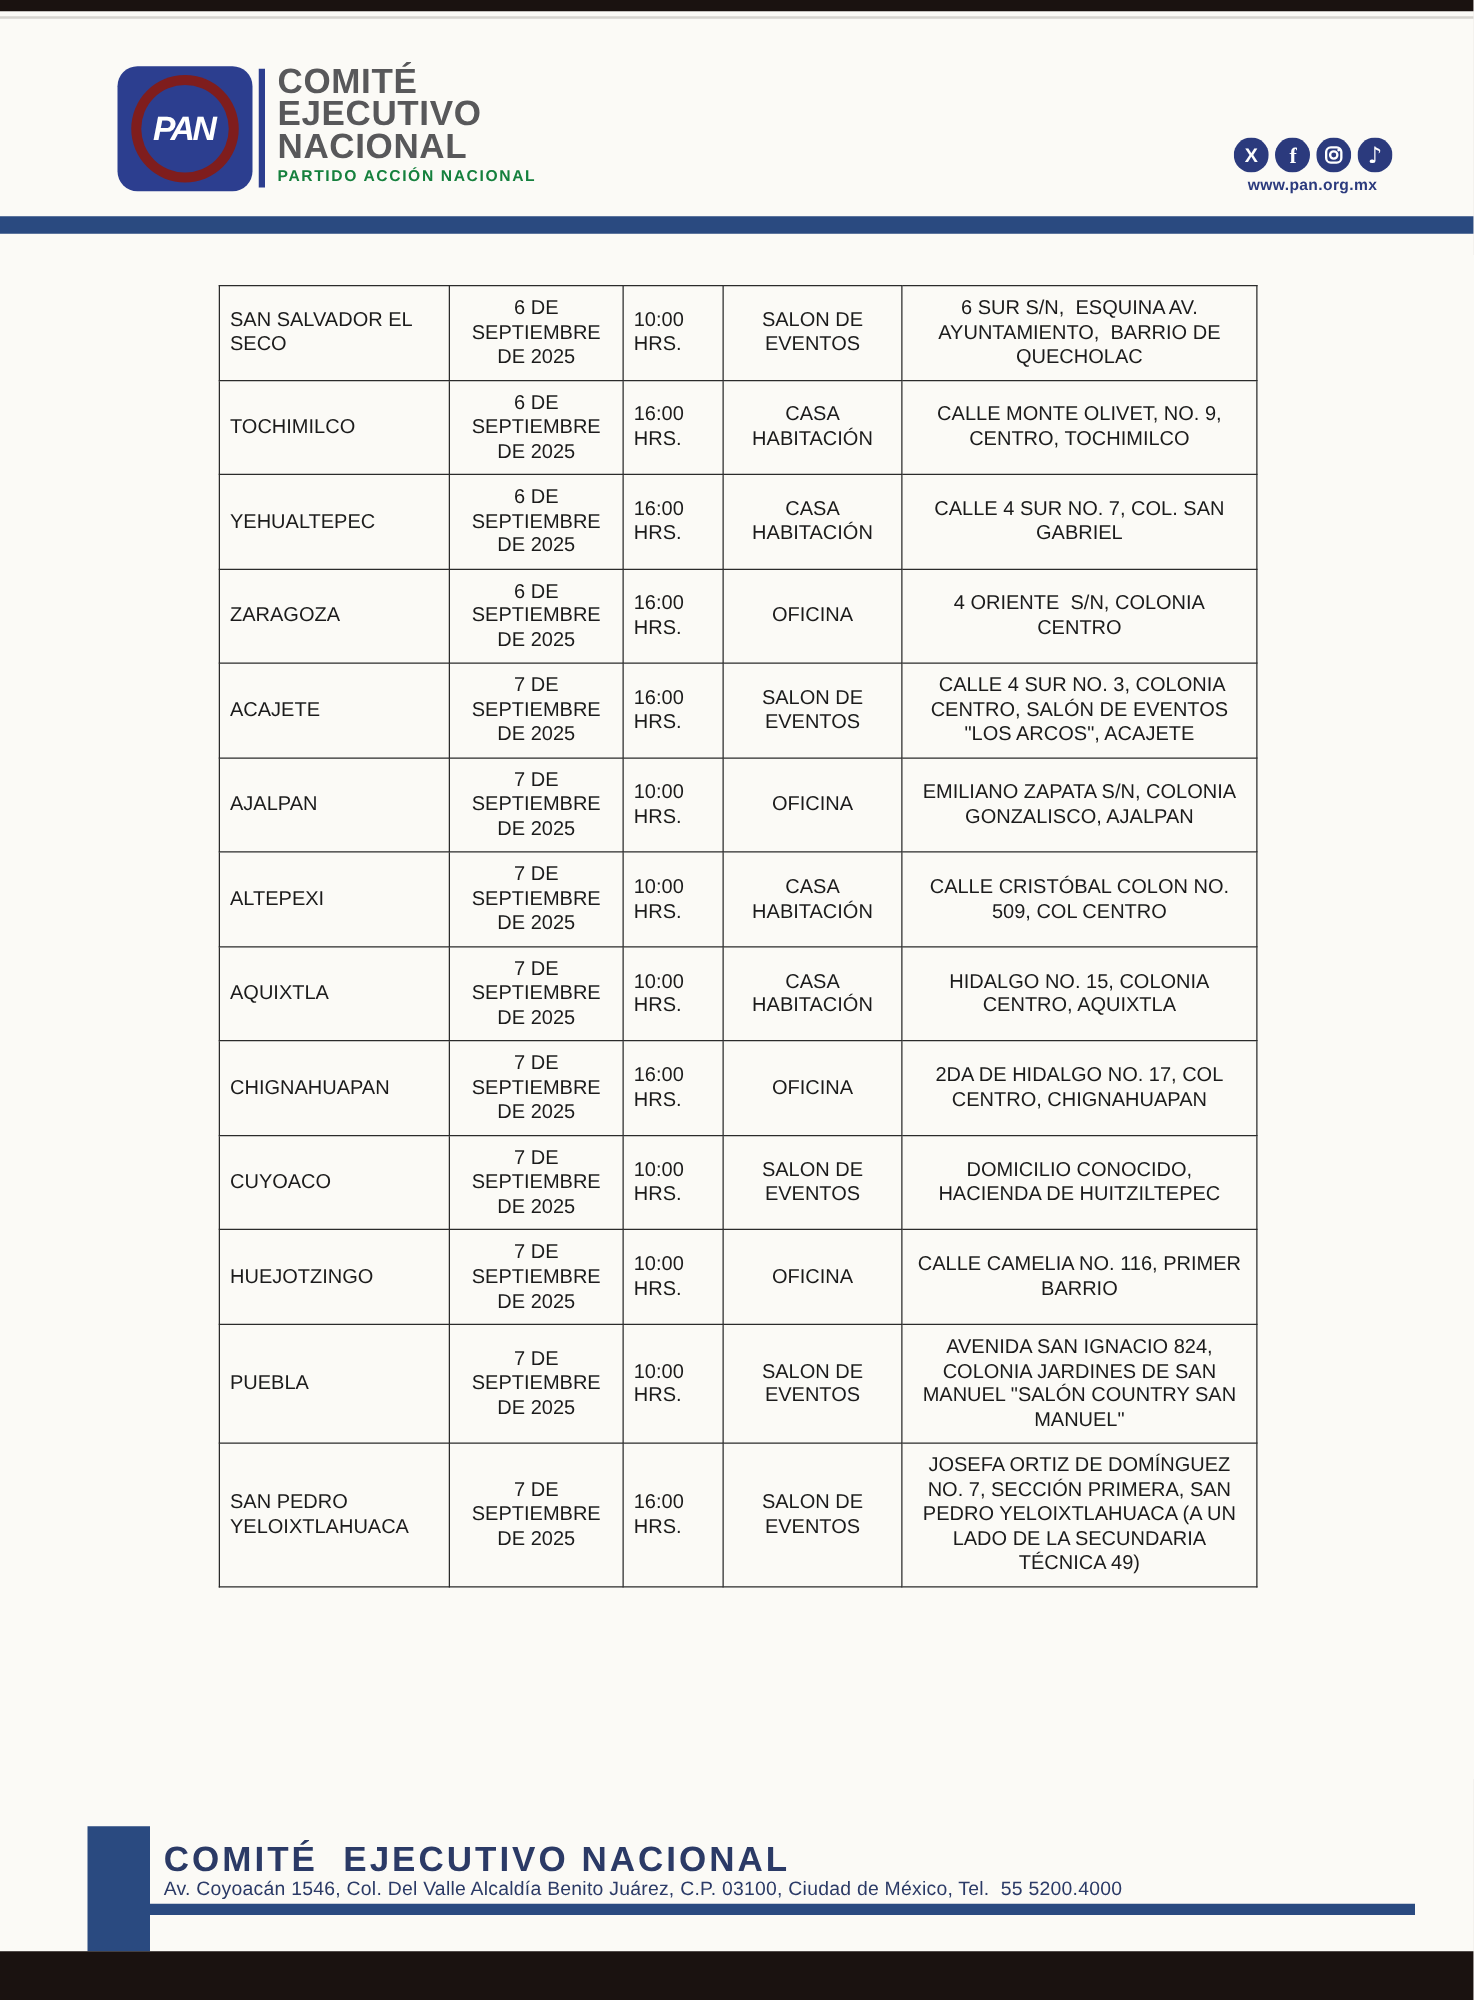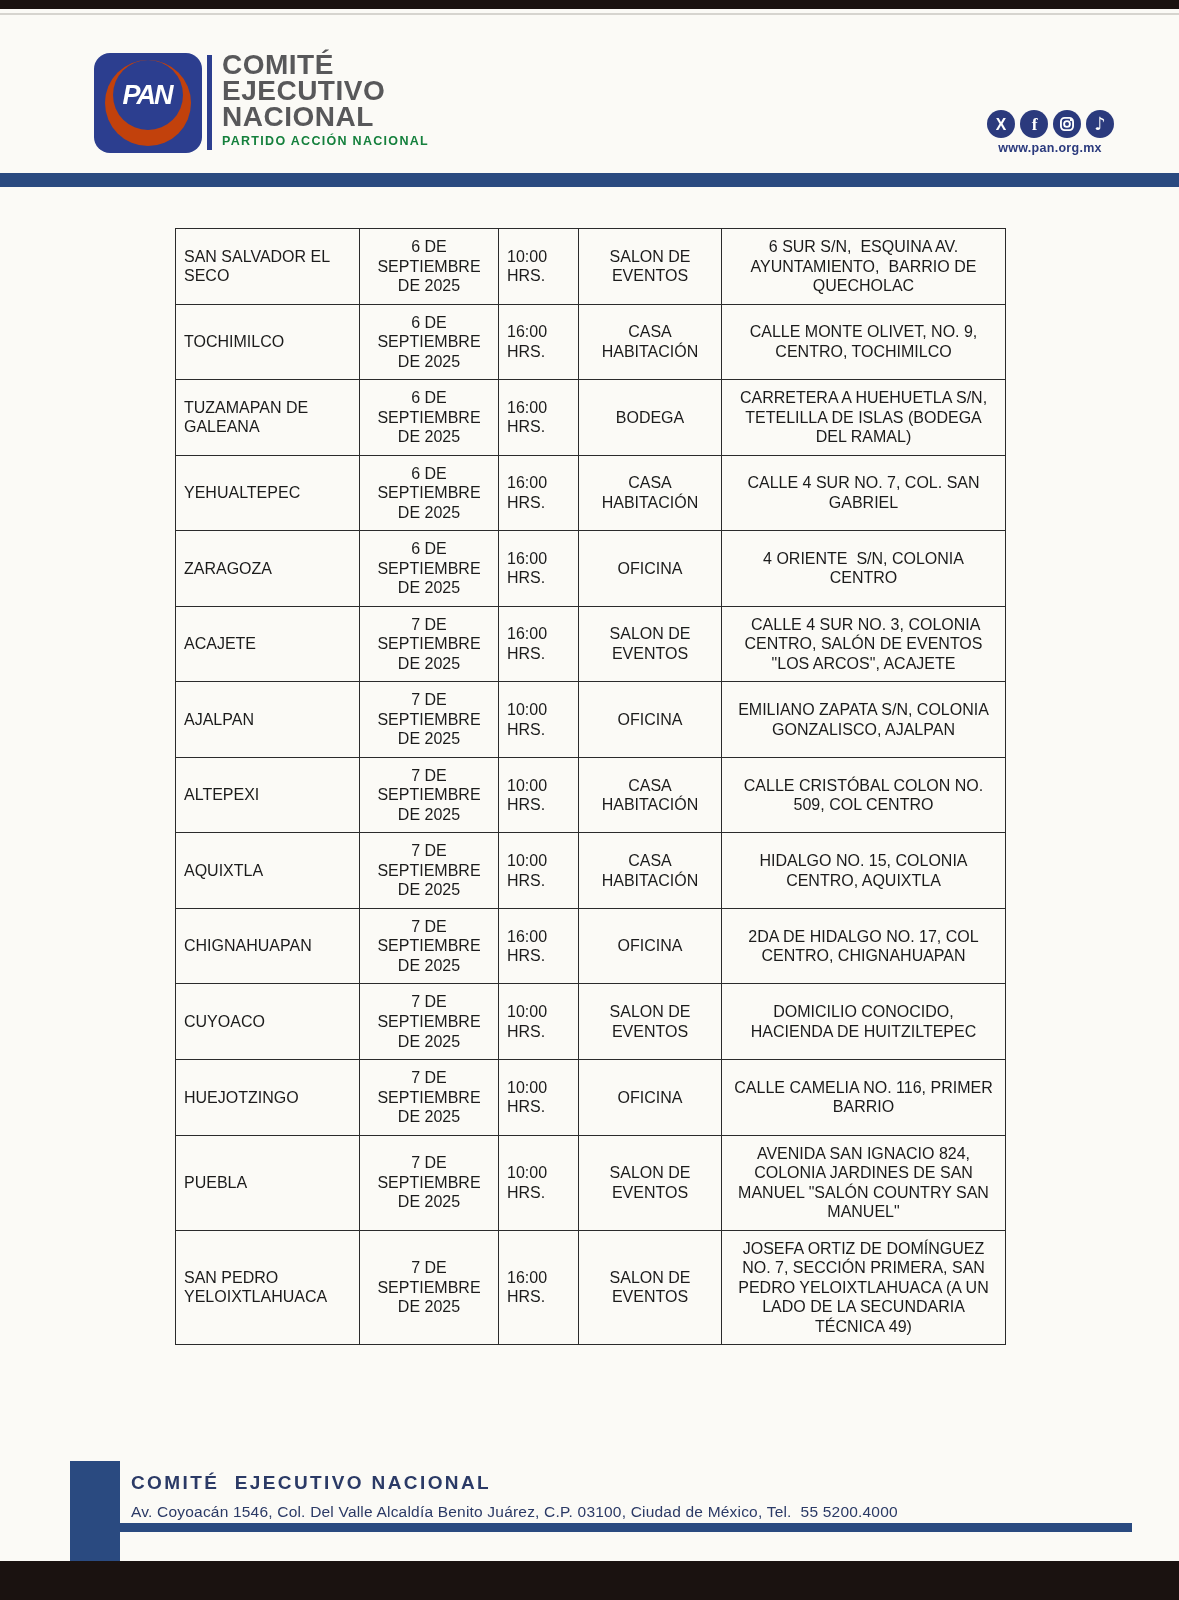--- a/index.html
+++ b/index.html
@@ -29,22 +29,22 @@
   
   .pan-logo {
     position: absolute; left: 94px; top: 53px;
     width: 108px; height: 100px;
     background: #2c3e8f;
     border-radius: 16px;
     display: flex; align-items: center; justify-content: center;
   }
   .pan-ring {
     width: 86px; height: 86px; border-radius: 50%;
-    background: #c2410c;
-    display: flex; justify-content: center;
+    background: #7f1d1d;
+    display: flex; align-items: center; justify-content: center;
   }
   .pan-circle {
     width: 70px; height: 70px; border-radius: 50%;
     background: #2c3e8f;
     display: flex; align-items: center; justify-content: center;
   }
   .pan-text {
     color: #fff; font-weight: bold; font-style: italic;
     font-size: 27px; letter-spacing: -2px;
     transform: translateX(-1px);
@@ -109,21 +109,21 @@
   table.events tr { min-height: 58px; }
 
   
   .footer-accent {
     position: absolute; left: 70px; top: 1461px;
     width: 50px; height: 100px;
     background: #2a4a80;
   }
   .footer-title {
     position: absolute; left: 131px; top: 1472px;
-    font-size: 19px; font-weight: bold;
+    font-size: 28px; font-weight: bold;
     letter-spacing: 2.4px; color: #2b3a66;
     white-space: pre;
   }
   .footer-address {
     position: absolute; left: 131px; top: 1503px;
     font-size: 15.5px; color: #2b3a66;
     letter-spacing: 0.2px;
     white-space: pre;
   }
   .footer-hbar {
@@ -213,27 +213,20 @@
       <td class="c-addr">6 SUR S/N,  ESQUINA AV. AYUNTAMIENTO,  BARRIO DE QUECHOLAC</td>
     </tr>
           <tr>
       <td class="c-loc">TOCHIMILCO</td>
       <td class="c-date">6 DE SEPTIEMBRE DE 2025</td>
       <td class="c-time">16:00 HRS.</td>
       <td class="c-venue">CASA HABITACIÓN</td>
       <td class="c-addr">CALLE MONTE OLIVET, NO. 9, CENTRO, TOCHIMILCO</td>
     </tr>
           <tr>
-      <td class="c-loc">TUZAMAPAN DE GALEANA</td>
-      <td class="c-date">6 DE SEPTIEMBRE DE 2025</td>
-      <td class="c-time">16:00 HRS.</td>
-      <td class="c-venue">BODEGA</td>
-      <td class="c-addr">CARRETERA A HUEHUETLA S/N, TETELILLA DE ISLAS (BODEGA DEL RAMAL)</td>
-    </tr>
-          <tr>
       <td class="c-loc">YEHUALTEPEC</td>
       <td class="c-date">6 DE SEPTIEMBRE DE 2025</td>
       <td class="c-time">16:00 HRS.</td>
       <td class="c-venue">CASA HABITACIÓN</td>
       <td class="c-addr">CALLE 4 SUR NO. 7, COL. SAN GABRIEL</td>
     </tr>
           <tr>
       <td class="c-loc">ZARAGOZA</td>
       <td class="c-date">6 DE SEPTIEMBRE DE 2025</td>
       <td class="c-time">16:00 HRS.</td>

